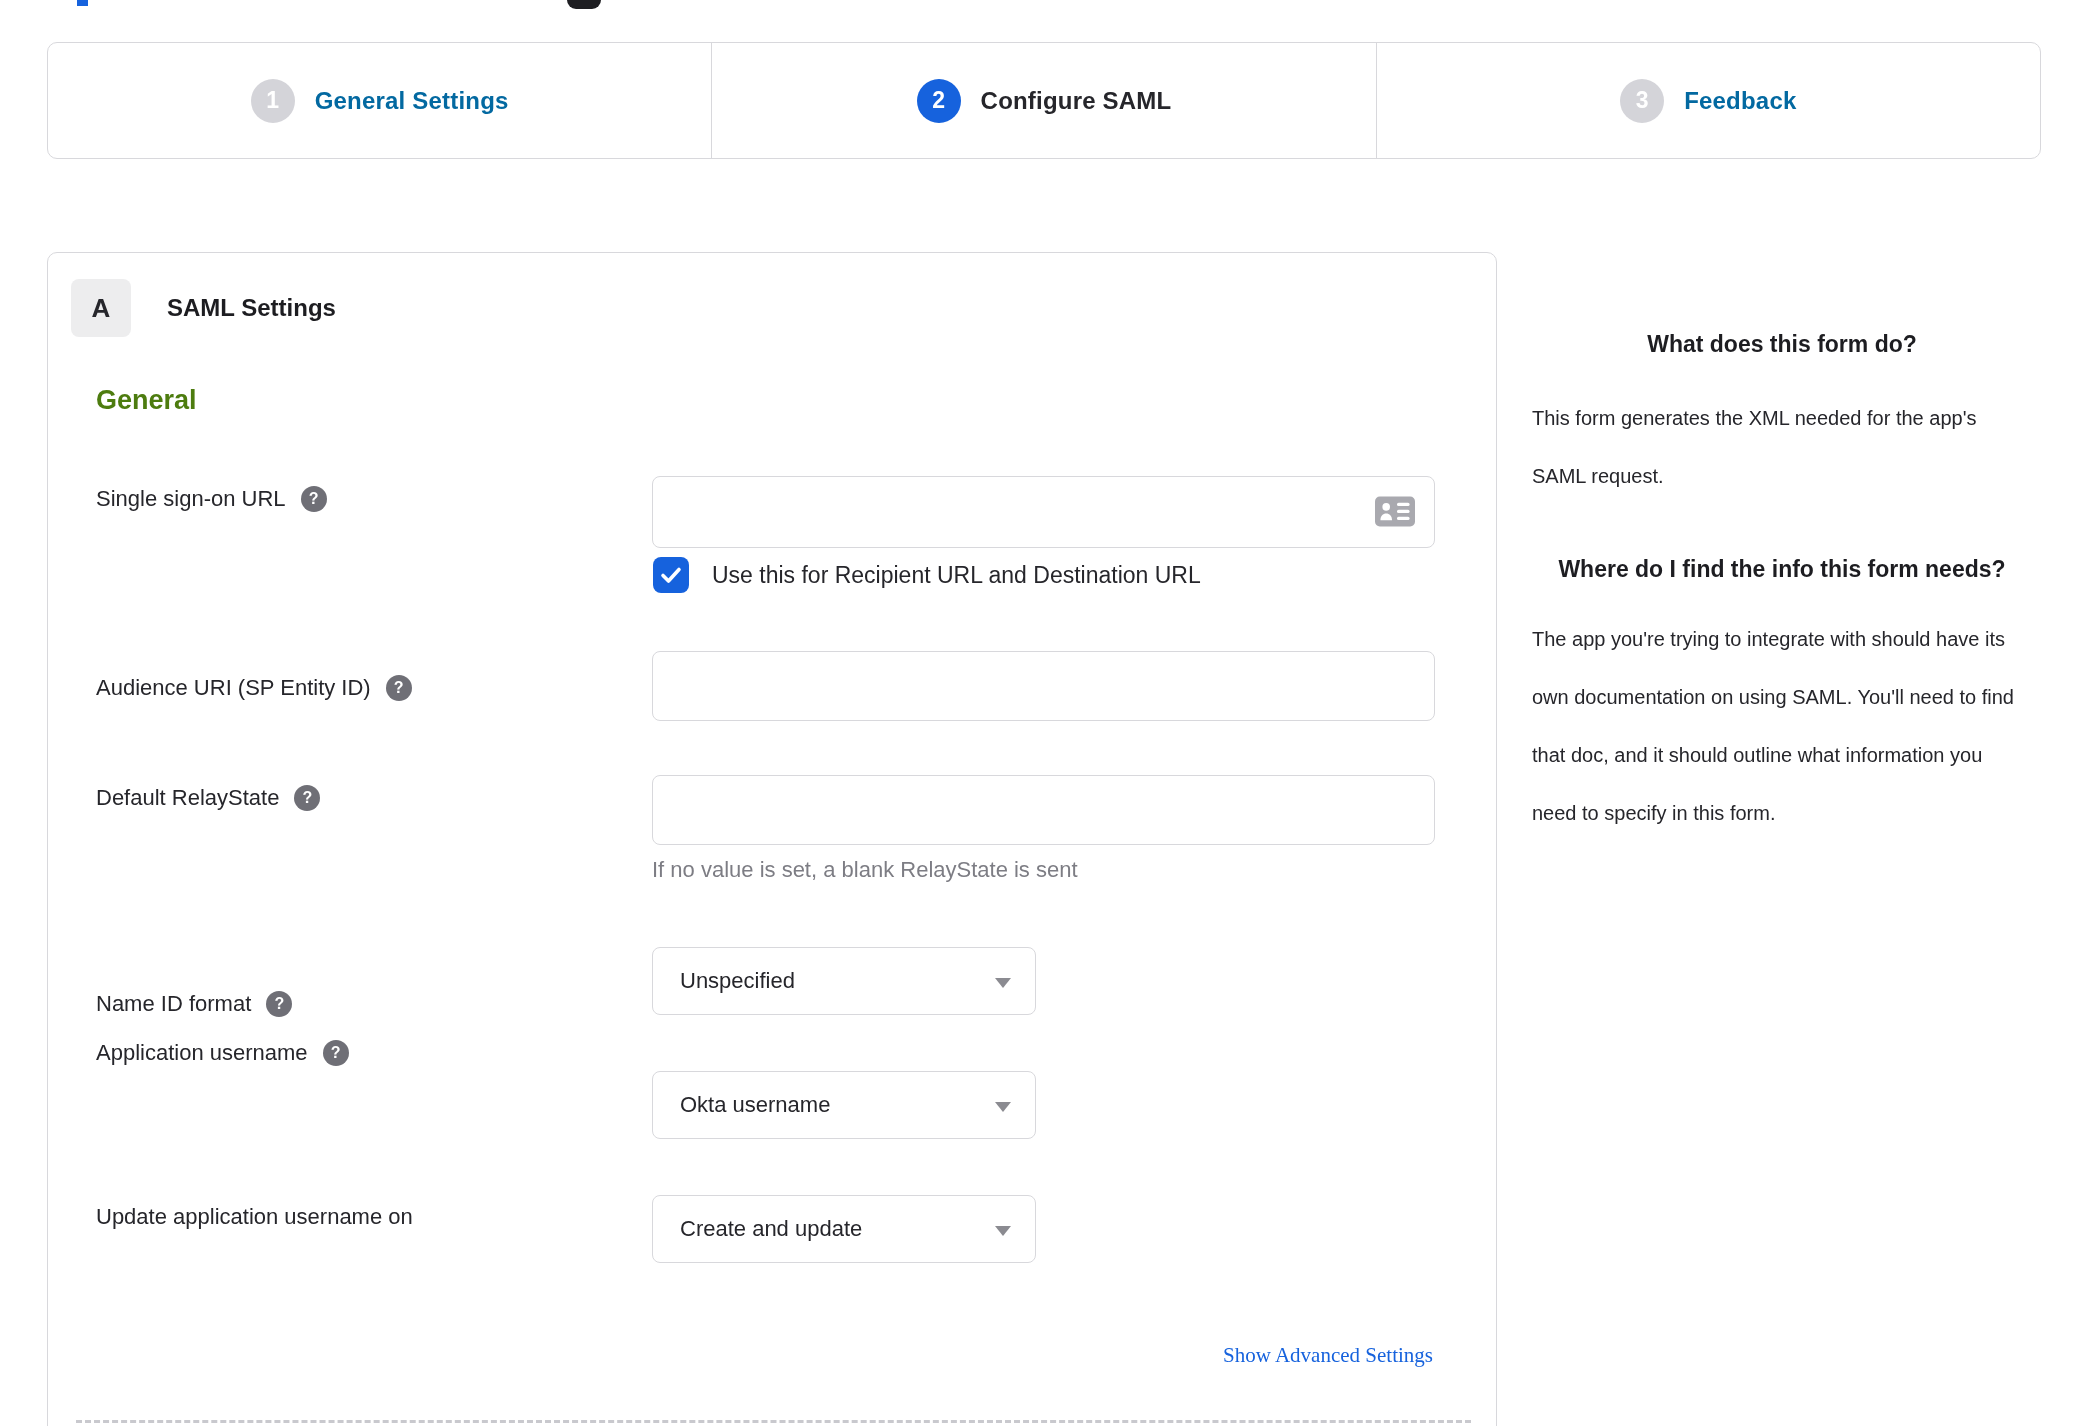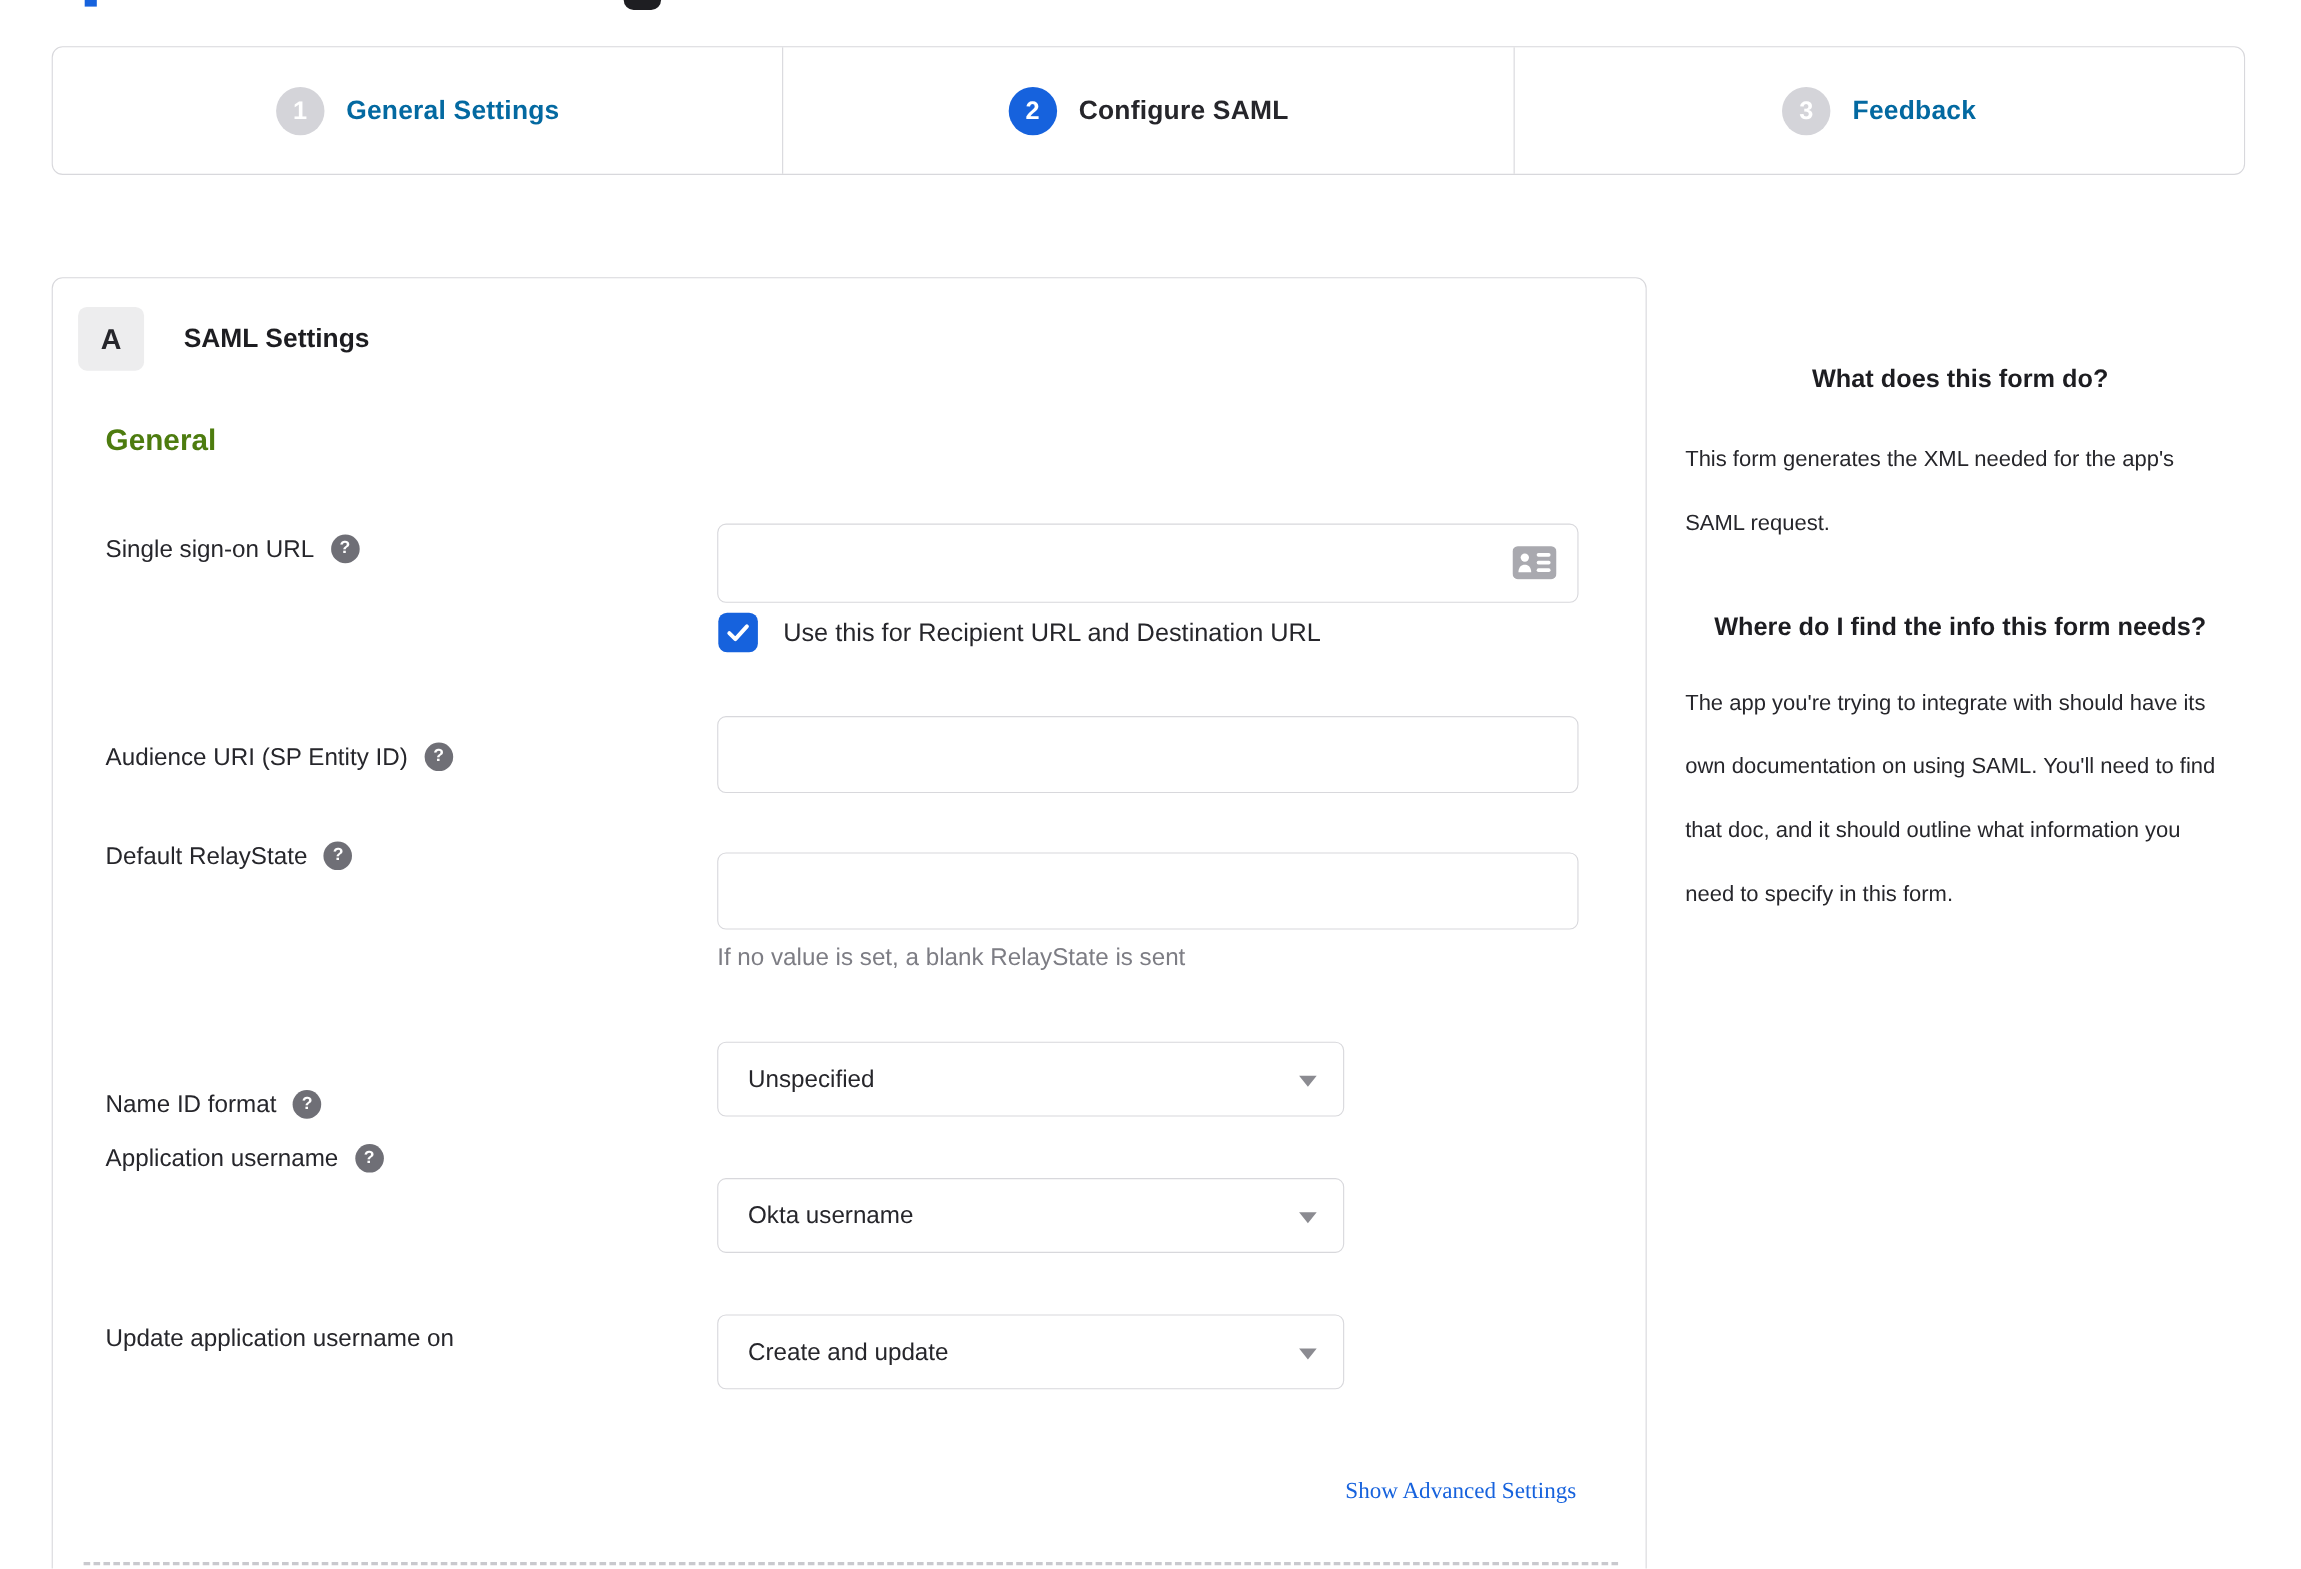--- a/index.html
+++ b/index.html
@@ -51,21 +51,21 @@
   .card-icon { position: absolute; right: 20px; top: 20px; width: 40px; height: 31px; pointer-events: none; }
 
   .checkbox { position: absolute; left: 605px; top: 304px; width: 36px; height: 36px;
               background: #1662dd; border-radius: 8px; display: flex; align-items: center;
               justify-content: center; cursor: pointer; }
   .checkbox-label { position: absolute; left: 664px; top: 304px; height: 36px; display: flex;
                     align-items: center; font-size: 23px; color: #26262b; }
 
   .helper-text { position: absolute; left: 604px; font-size: 22px; color: #7d7d84; }
 
-  .select-box { position: absolute; left: 604px; width: 570px; height: 68px;
+  .select-box { position: absolute; left: 604px; width: 384px; height: 68px;
                 border: 1px solid #d8d8dc; border-radius: 8px; background: #fff;
                 display: flex; align-items: center; cursor: pointer; }
   .select-value { font-size: 22px; color: #26262b; padding-left: 27px; }
   .caret-down { position: absolute; right: 24px; top: 30px; width: 0; height: 0;
                 border-left: 8px solid transparent; border-right: 8px solid transparent;
                 border-top: 10px solid #8b8b91; }
 
   .advanced-link { position: absolute; right: 63px; top: 1090px; font-size: 21px;
                    color: #1662dd; cursor: pointer; text-decoration: none; font-family: Liberation Serif, serif; }
 
@@ -131,21 +131,21 @@
     </svg>
   </div>
   <div class="checkbox-label">Use this for Recipient URL and Destination URL</div>
 
   <div class="field-label" style="left:48px; top:416px;">
     <span>Audience URI (SP Entity ID)</span>
     <span class="help-icon">?</span>
   </div>
   <input class="text-input" type="text" style="top: 398px; height: 70px;" value="">
 
-  <div class="field-label" style="left:48px; top:506px;">
+  <div class="field-label" style="left:48px; top:526px;">
     <span>Default RelayState</span>
     <span class="help-icon">?</span>
   </div>
   <input class="text-input" type="text" style="top: 522px; height: 70px;" value="">
   <div class="helper-text" style="top:604px;">If no value is set, a blank RelayState is sent</div>
 
   <div class="field-label" style="left:48px; top:732px;">
     <span>Name ID format</span>
     <span class="help-icon">?</span>
   </div>

